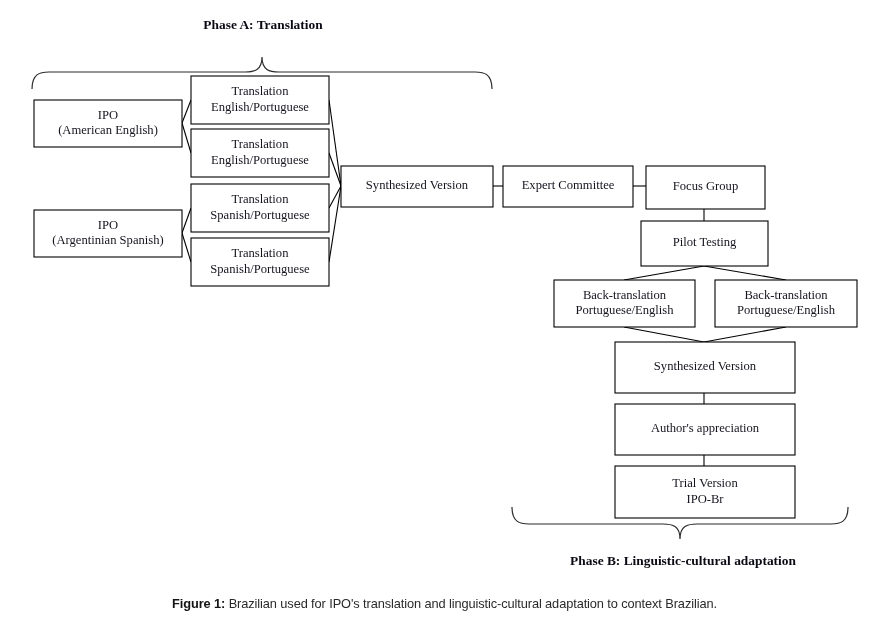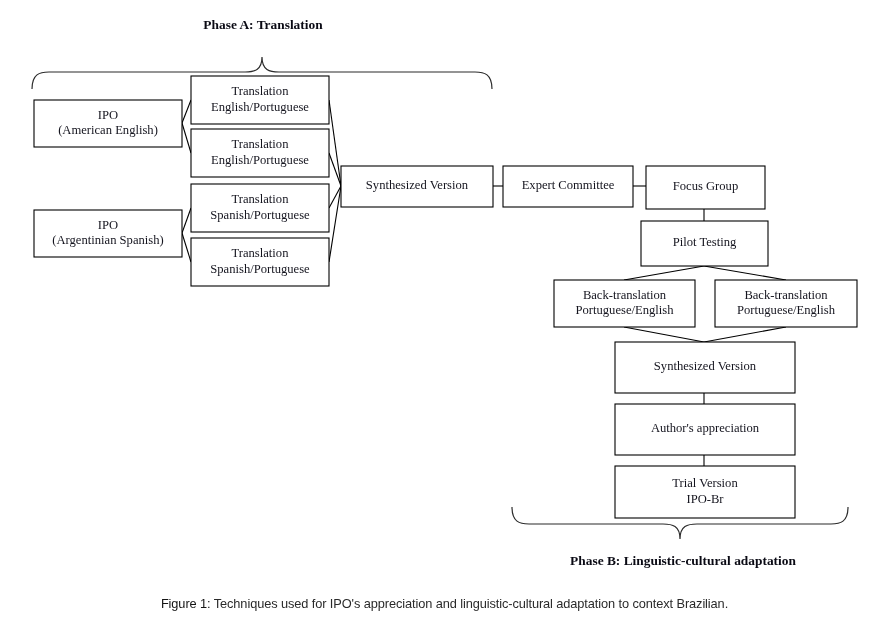--- a/index.html
+++ b/index.html
@@ -64,21 +64,21 @@
     left: 0;
     top: 596px;
     width: 889px;
     text-align: center;
     font-family: "Liberation Sans", "DejaVu Sans", sans-serif;
     font-size: 12.8px;
     color: #2a2a2a;
     letter-spacing: -0.1px;
   }
   .figure-caption .cap-label {
-    font-weight: normal;
+    font-weight: bold;
     color: #141414;
   }
 </style>
 </head>
 <body>
 
 <div id="figure-root">
 
   <svg id="flowchart" viewBox="0 0 889 621">
     <g id="braces-layer">
@@ -176,16 +176,16 @@
         </g>
       </g>
     <g id="phase-titles-layer">
         <text x="263" y="26" class="phase-title">Phase A: Translation</text>
         <text x="683" y="562" class="phase-title">Phase B: Linguistic-cultural adaptation</text>
       </g>
   </svg>
 
   <div class="figure-caption">
     <span class="cap-label">Figure 1:</span>
-    <span class="cap-body">Techniques used for IPO's appreciation and linguistic-cultural adaptation to context Brazilian.</span>
+    <span class="cap-body">Brazilian used for IPO's translation and linguistic-cultural adaptation to context Brazilian.</span>
   </div>
 
 </div>
 
 </body></html>

